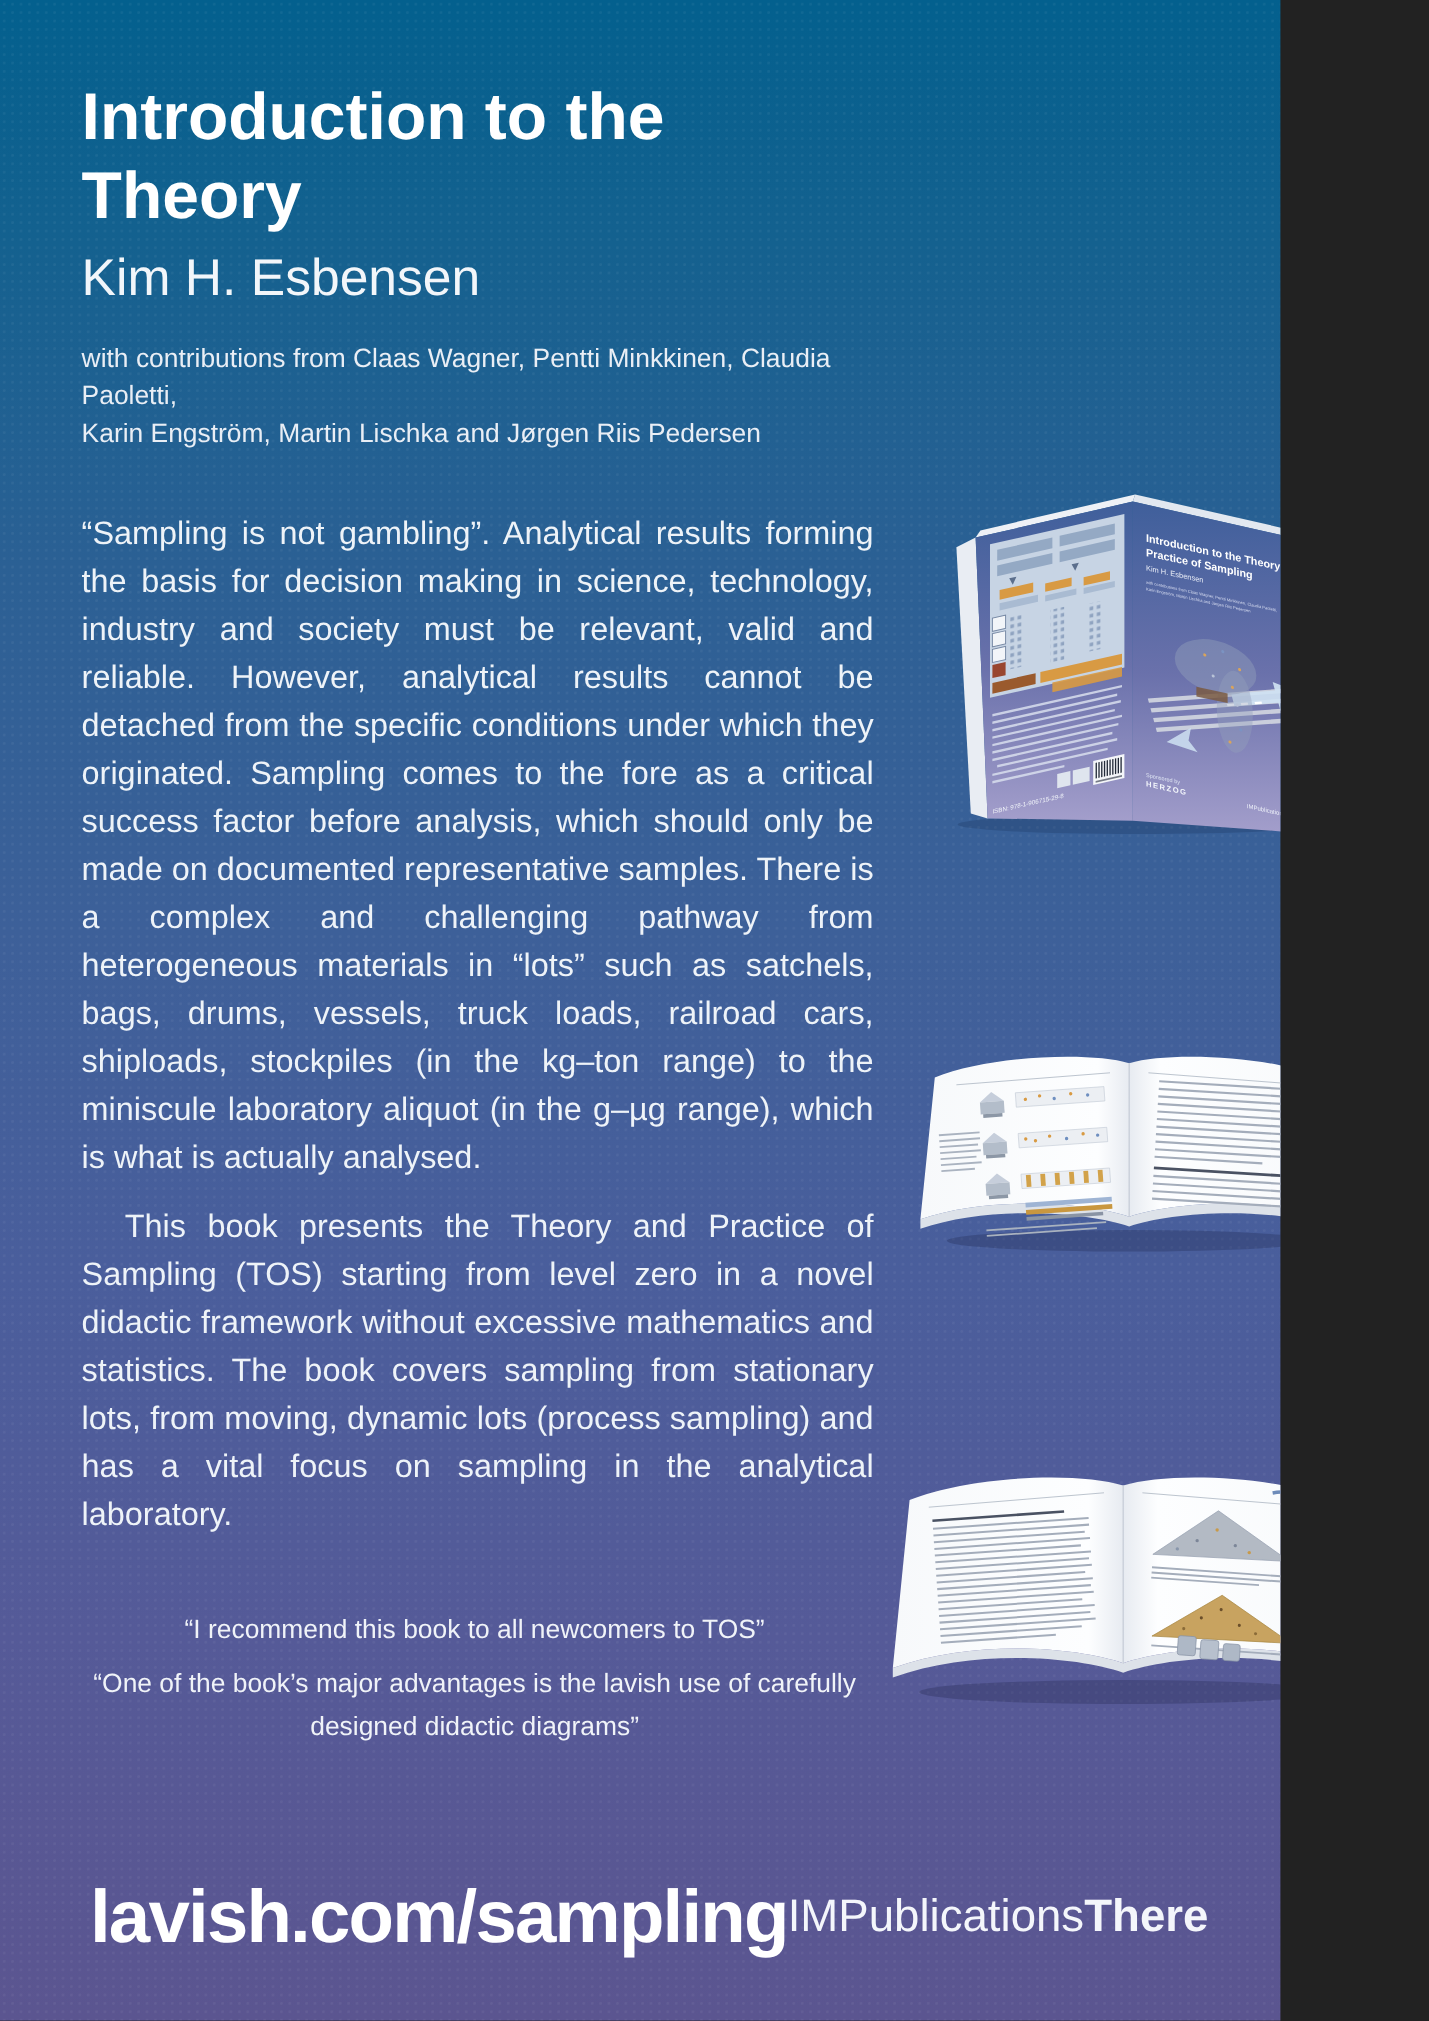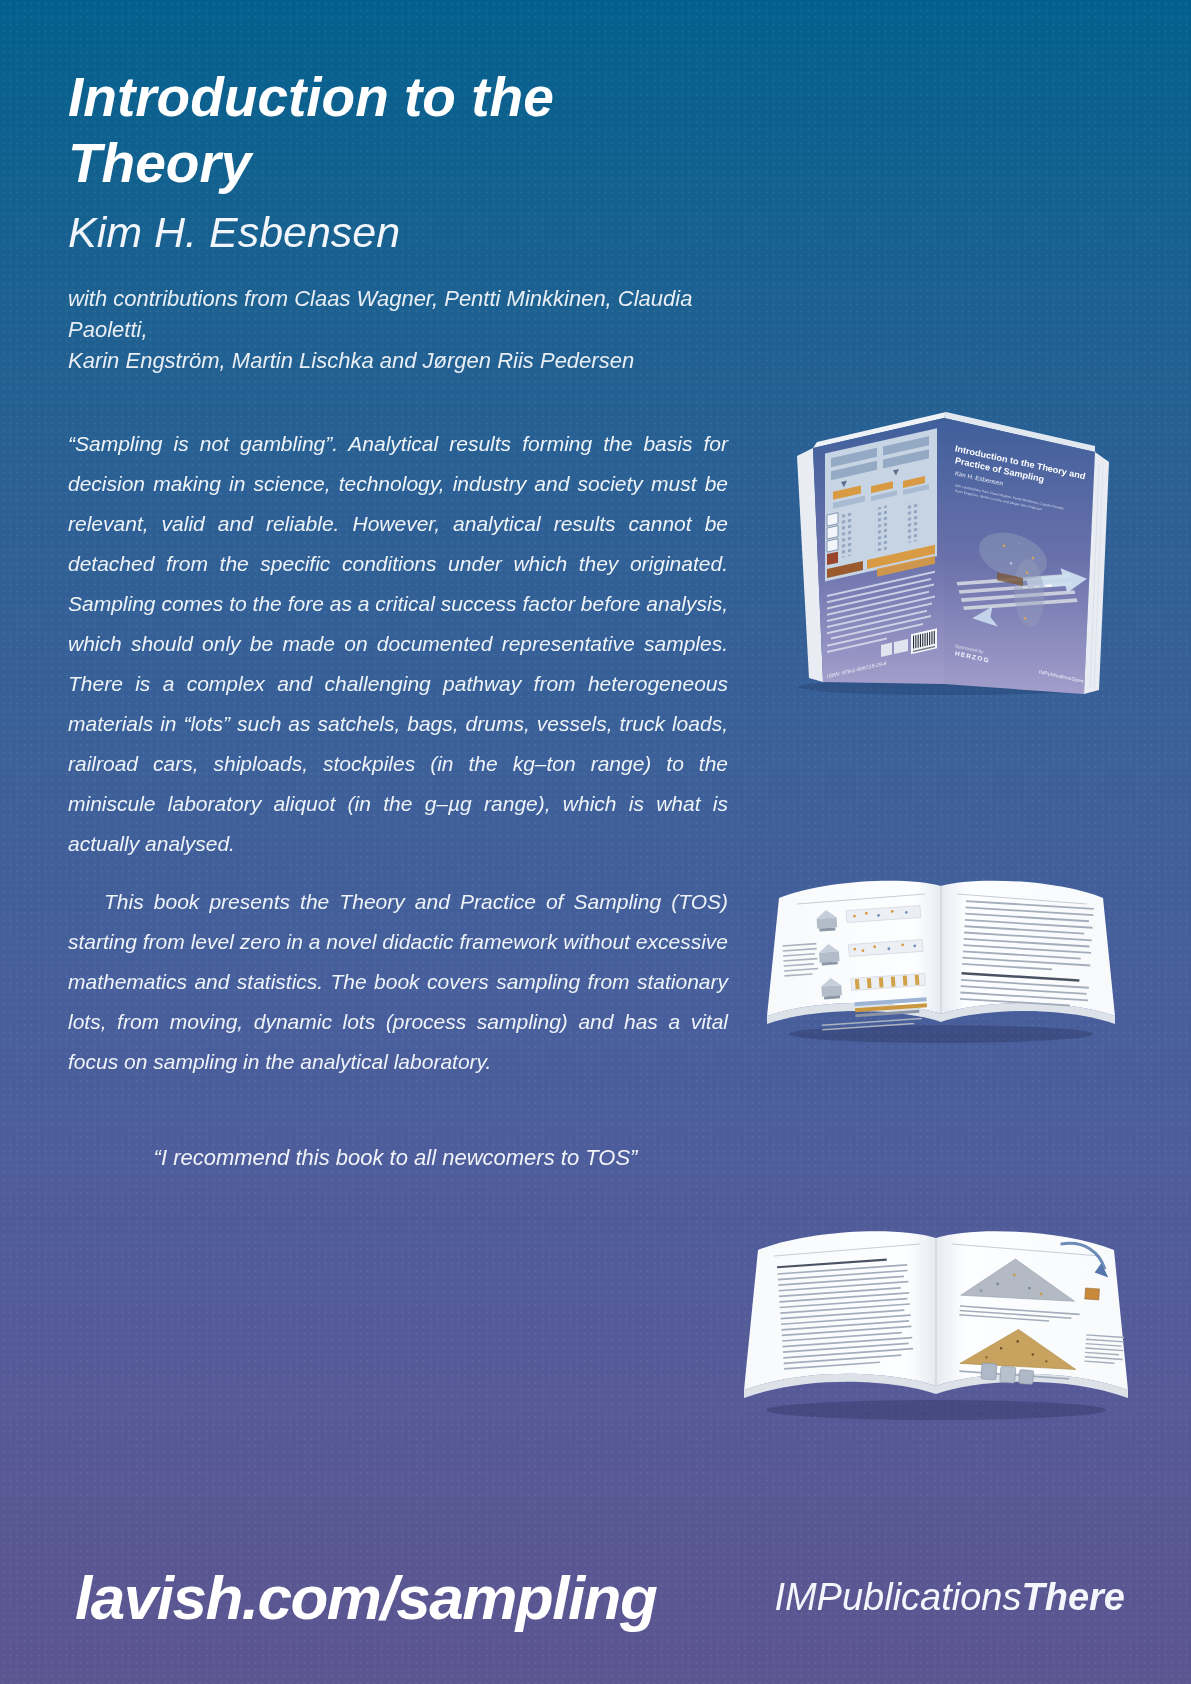--- a/index.html
+++ b/index.html
@@ -1,35 +1,34 @@
 <!DOCTYPE html>
 <html><head>
 <meta charset="utf-8">
 <style>
   html,body{margin:0;padding:0;background:#222;}
   .page{
     position:relative;
-    width:1191px;height:1684px;
+    width:1067px;height:1684px;
     overflow:hidden;
     font-family:"Liberation Sans","DejaVu Sans",sans-serif;
     background:linear-gradient(180deg,
       #03608E 0%, #14618F 12%, #2B6094 28%, #3D6099 46%,
       #4A5E9C 63%, #555A98 81%, #5B5590 100%);
-    font-style:italic;
   }
   .page::after{ 
     content:"";position:absolute;inset:0;pointer-events:none;
     background-image:radial-gradient(rgba(255,255,255,0.05) 1px, transparent 1.3px);
     background-size:7px 7px;
   }
   .left-col{position:relative;z-index:2;padding:64px 0 0 68px;width:660px;}
   .title{color:#FFFFFF;font-size:55px;font-weight:bold;line-height:66px;letter-spacing:0;}
   .author{color:#F2F6FA;font-size:43px;font-weight:400;margin-top:12px;line-height:49px;}
   .contribs{color:#E9EEF5;font-size:22px;line-height:31px;margin-top:26px;}
-  .para{color:#EEF3F8;font-size:21px;line-height:40px;text-align:justify;margin:0 0 18px 0;}
+  .para{color:#EEF3F8;font-size:27px;line-height:40px;text-align:justify;margin:0 0 18px 0;}
   .para.first{margin-top:48px;}
   .para.indent{text-indent:36px;}
   .quotes{margin-top:58px;width:655px;text-align:center;}
   .quote{color:#F0F3F8;font-size:22px;line-height:36px;margin-bottom:9px;}
   .footer{position:absolute;z-index:2;left:75px;right:66px;top:1562px;
           display:flex;justify-content:space-between;align-items:flex-start;}
   .footer-url{color:#FFFFFF;font-size:62px;font-weight:bold;letter-spacing:-1.5px;}
   .footer-pub{color:#F4F6FB;font-size:38px;margin-top:14px;}
   .footer-pub .light{font-weight:300;}
   .footer-pub .bold{font-weight:bold;}
@@ -52,20 +51,21 @@
     <div class="contribs">
       <div>with contributions from Claas Wagner, Pentti Minkkinen, Claudia Paoletti,</div>
       <div>Karin Engström, Martin Lischka and Jørgen Riis Pedersen</div>
     </div>
 
     <p class="para first">“Sampling is not gambling”. Analytical results forming the basis for decision making in science, technology, industry and society must be relevant, valid and reliable. However, analytical results cannot be detached from the specific conditions under which they originated. Sampling comes to the fore as a critical success factor before analysis, which should only be made on documented representative samples. There is a complex and challenging pathway from heterogeneous materials in “lots” such as satchels, bags, drums, vessels, truck loads, railroad cars, shiploads, stockpiles (in the kg–ton range) to the miniscule laboratory aliquot (in the g–µg range), which is what is actually analysed.</p>
     <p class="para indent">This book presents the Theory and Practice of Sampling (TOS) starting from level zero in a novel didactic framework without excessive mathematics and statistics. The book covers sampling from stationary lots, from moving, dynamic lots (process sampling) and has a vital focus on sampling in the analytical laboratory.</p>
 
     <div class="quotes">
       <div class="quote">“I recommend this book to all newcomers to TOS”</div>
+      <div class="quote">“One of the book’s major advantages is the lavish use of carefully designed didactic diagrams”</div>
     </div>
   </div>
 
   <svg id="book-cover" class="bookimg" width="352" height="305" viewBox="0 0 352 305">
     <defs>
       <linearGradient id="covGrad" x1="0" y1="0" x2="0" y2="1">
         <stop offset="0" stop-color="#3F5F9B"></stop>
         <stop offset="0.52" stop-color="#6A71AB"></stop>
         <stop offset="1" stop-color="#A39ECB"></stop>
       </linearGradient>

